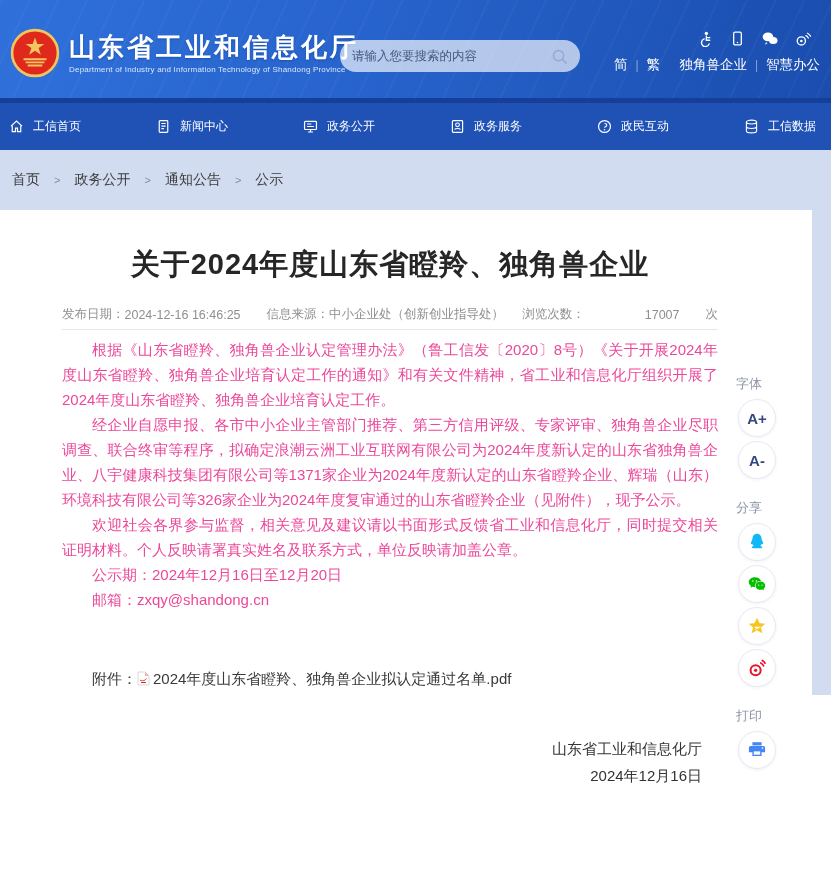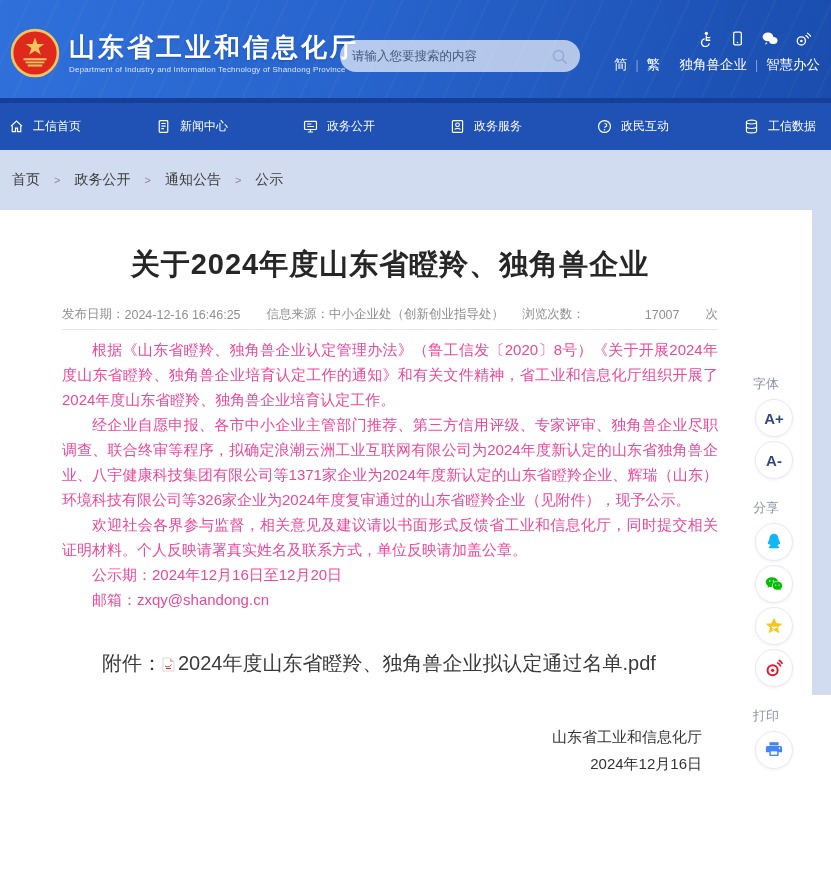--- a/index.html
+++ b/index.html
@@ -49,28 +49,28 @@
   article { width:812px; padding:34px 94px 0 62px; }
   h1.doc-title { text-align:center; font-size:29px; line-height:40px; color:#262626;
     font-weight:bold; letter-spacing:1px; }
   .meta { display:flex; align-items:center; margin-top:22px; padding-bottom:6px;
     border-bottom:1px solid #e6e6e6; font-size:12.5px; color:#8f8f8f; }
   .meta .m-src { margin-left:26px; }
   .meta .m-views { margin-left:auto; margin-right:60px; }
   .meta .m-unit { margin-right:0; }
   .body-text { margin-top:7px; }
   .body-text p { font-size:15px; line-height:25px; color:#ec4899; text-indent:2em; text-align:justify; }
-  .attachment { margin-top:38px; font-size:20px; color:#3a3a3a; text-indent:2em; }
+  .attachment { margin-top:58px; font-size:15px; color:#3a3a3a; text-indent:2em; }
   .attachment a { color:#3a3a3a; text-decoration:none; cursor:pointer; }
   .attachment svg { vertical-align:-2px; margin-right:3px; }
   .signature { margin-top:46px; text-align:right; padding-right:16px;
     font-size:15px; color:#333; line-height:27px; }
 
   
-  .share-rail { position:absolute; top:375px; right:33px; width:48px; z-index:3;
+  .share-rail { position:absolute; top:375px; right:50px; width:48px; z-index:3;
     display:flex; flex-direction:column; align-items:center; }
   .rail-label { font-size:13px; color:#8c94a6; align-self:flex-start; margin-left:3px; margin-bottom:6px; }
   .rail-gap { margin-top:16px; }
   .circle-btn { width:38px; height:38px; border-radius:50%; background:#fff;
     border:1px solid #e9e9f2; box-shadow:0 1px 3px rgba(60,80,140,.08);
     display:flex; align-items:center; justify-content:center; cursor:pointer; margin-bottom:4px; }
   .font-btn { font-size:15px; font-weight:bold; color:#31497e; }
 </style>
 </head>
 <body>

